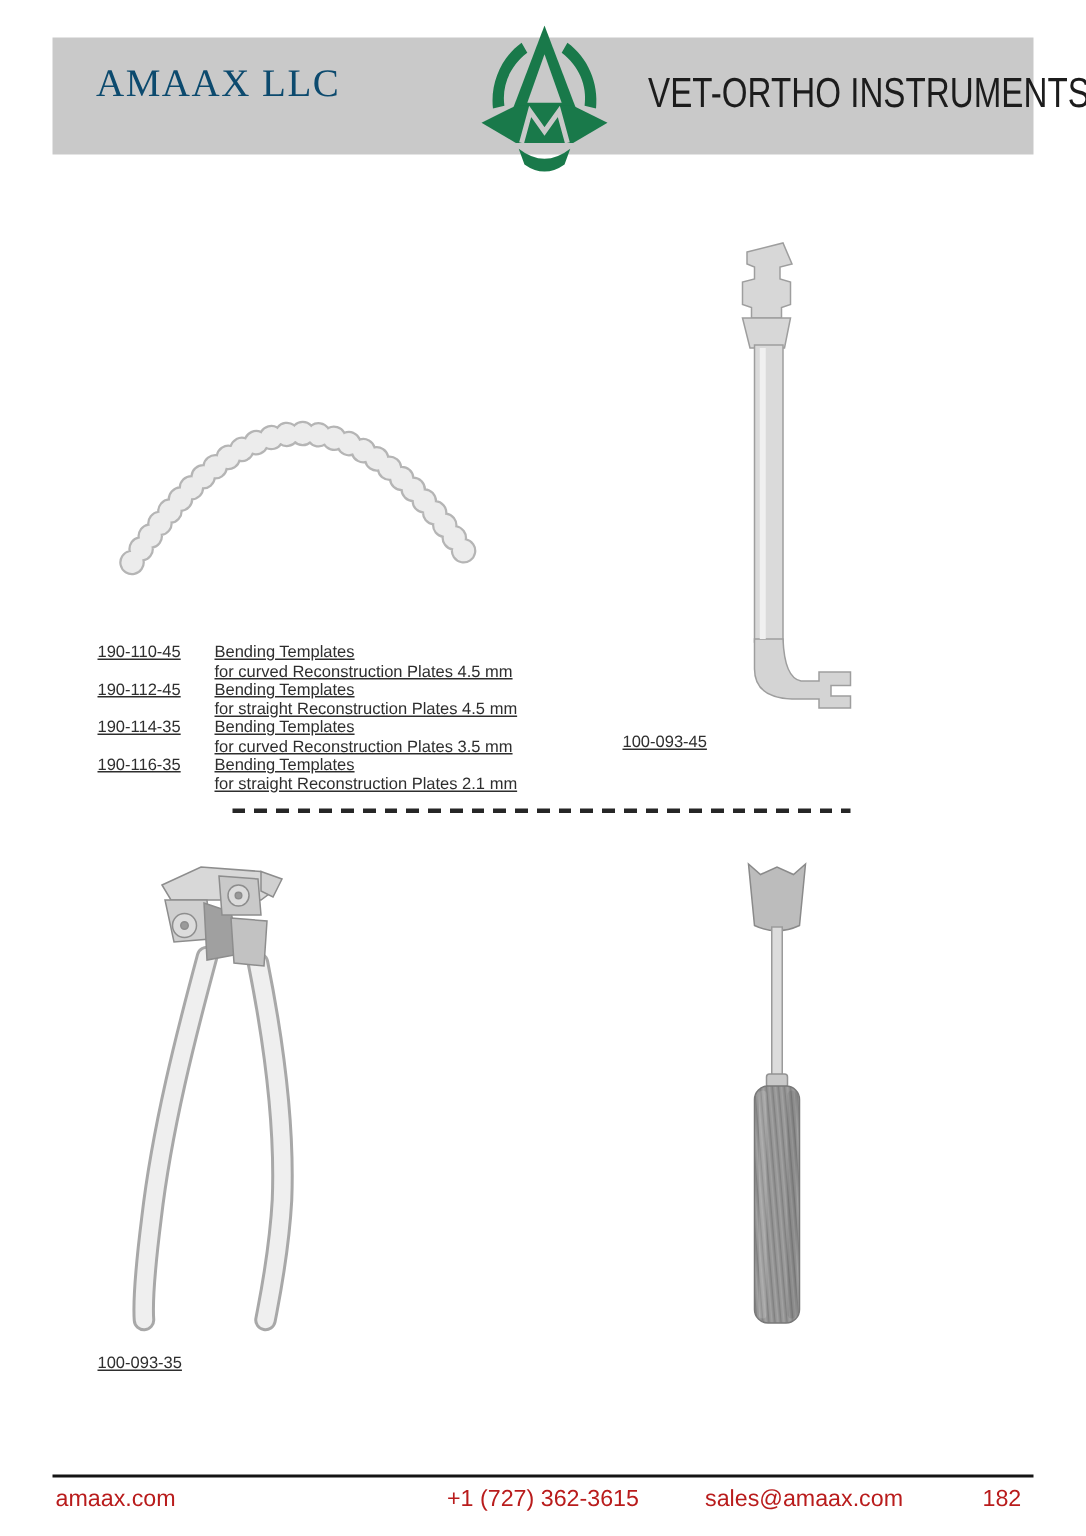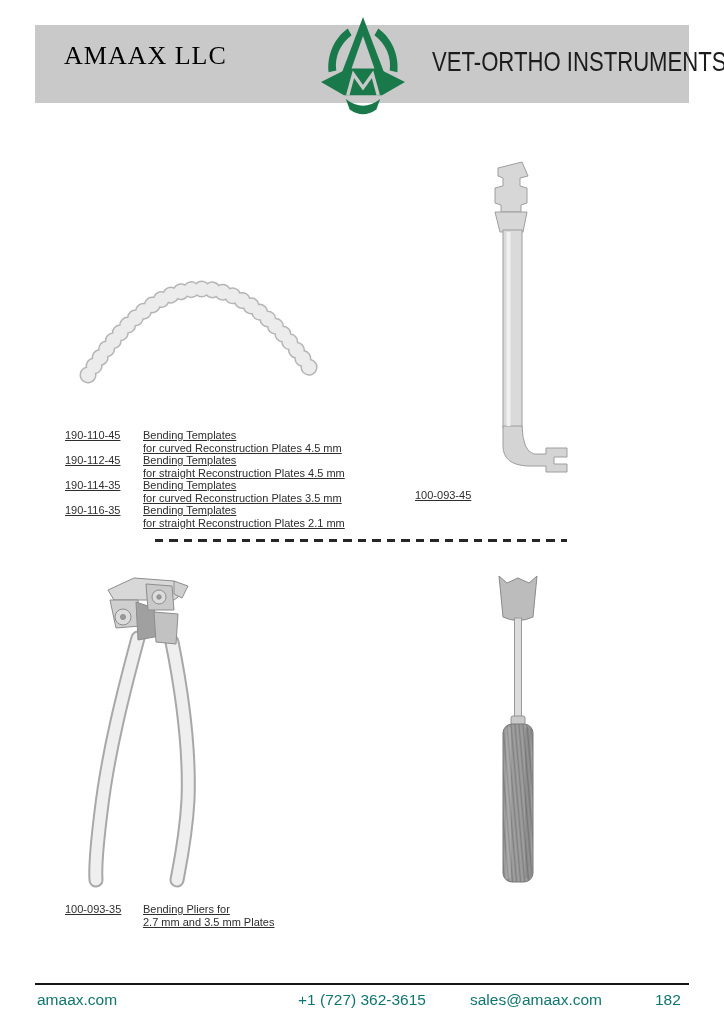--- a/index.html
+++ b/index.html
@@ -10,21 +10,21 @@
     font-family:"Liberation Sans", sans-serif; color:#2e2e2e;
   }
   
   .banner {
     position:absolute; left:35px; top:25px; width:654px; height:78px;
     background:#c9c9c9;
   }
   .company-name {
     position:absolute; left:64px; top:41px;
     font-family:"Liberation Serif", serif;
-    font-size:26px; letter-spacing:1px; color:#000000; white-space:nowrap;
+    font-size:26px; letter-spacing:1px; color:#0c4a6e; white-space:nowrap;
   }
   .catalog-title {
     position:absolute; left:432px; top:46px;
     font-size:28px; color:#1c1c1c; white-space:nowrap;
     transform:scaleX(0.79); transform-origin:left center;
   }
   .logo { position:absolute; left:317px; top:17px; }
   
   .img { position:absolute; }
   .arc-img   { left:78px;  top:272px; }
@@ -40,21 +40,21 @@
   .iron-block  { left:415px; top:489px; width:290px; }
   .plier-block { left:65px;  top:903px; width:300px; }
   .chisel-block{ left:415px; top:903px; width:300px; }
   
   .divider {
     position:absolute; left:155px; top:539px; width:412px; height:2.5px;
     background:repeating-linear-gradient(90deg,#262626 0 8.5px,transparent 8.5px 14.5px);
   }
   
   .footer-rule { position:absolute; left:35px; top:983px; width:654px; height:2px; background:#141414; }
-  .footer-item { position:absolute; top:991px; font-size:15.5px; color:#0f766e; white-space:nowrap; }
+  .footer-item { position:absolute; top:991px; font-size:15.5px; color:#b91c1c; white-space:nowrap; }
   .f-web  { left:37px; }
   .f-phone{ left:50%; transform:translateX(-50%); }
   .f-mail { left:470px; }
   .f-page { left:655px; }
 </style>
 </head>
 <body>
 
 <div class="page">
 
@@ -153,22 +153,20 @@
     <div class="cat-row narrow">
       <span class="code">100-093-45</span>
     </div>
   </div>
 
   <div class="divider"></div>
 
   <div class="cat-block plier-block">
     <div class="cat-row">
       <span class="code">100-093-35</span>
-      <span><span>Bending Pliers for</span><br>
-      <span>2.7 mm and 3.5 mm Plates</span></span>
     </div>
   </div>
 
 
   <div class="footer-rule"></div>
   <div class="footer-item f-web">amaax.com</div>
   <div class="footer-item f-phone">+1 (727) 362-3615</div>
   <div class="footer-item f-mail">sales@amaax.com</div>
   <div class="footer-item f-page">182</div>
 

